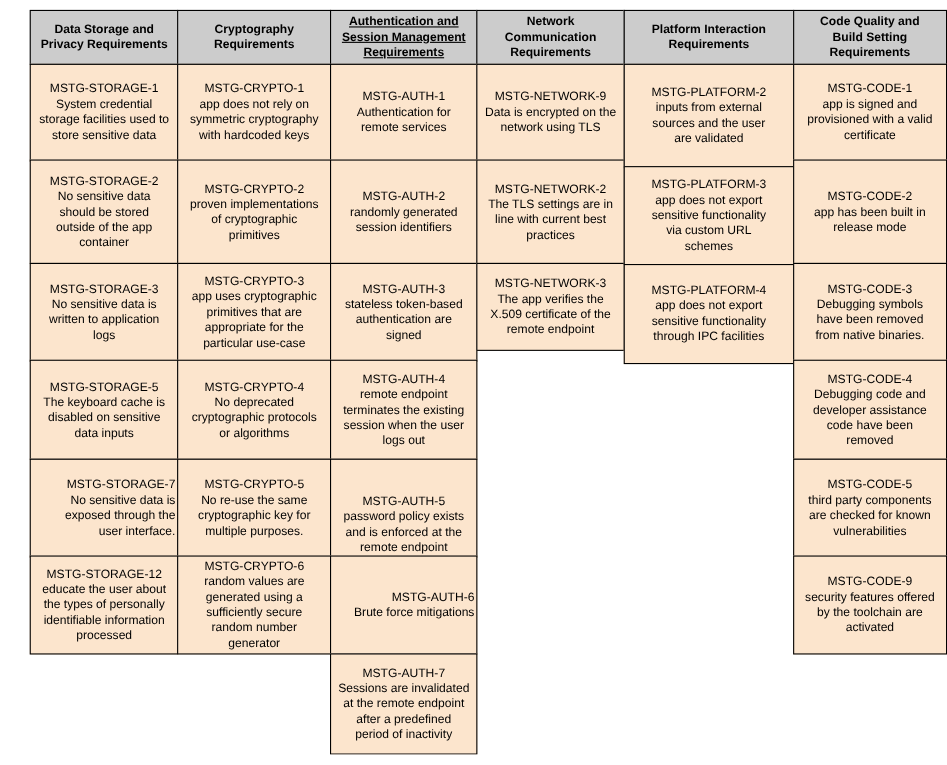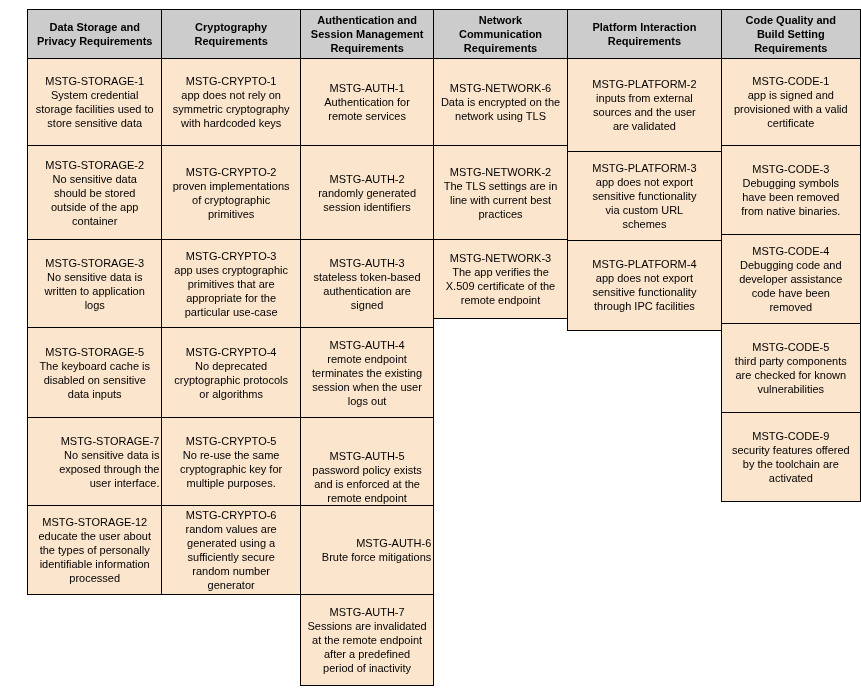--- a/index.html
+++ b/index.html
@@ -99,21 +99,21 @@
 cryptographic key for
 multiple purposes.</div></div>
       <div class="cell" style="height: 90px;"><div class="cell-inner">MSTG-CRYPTO-6
 random values are
 generated using a
 sufficiently secure
 random number
 generator</div></div>
     </div>
     <div class="column" style="width: 135px;">
-      <div class="cell header" style="height: 50px;"><div class="cell-inner">Authentication and
+      <div class="cell header" style="height: 50px; text-decoration: underline;"><div class="cell-inner">Authentication and
 Session Management
 Requirements</div></div>
       <div class="cell" style="height: 89px; text-align: center;"><div class="cell-inner">MSTG-AUTH-1
 Authentication for
 remote services</div></div>
       <div class="cell" style="height: 95px;"><div class="cell-inner">MSTG-AUTH-2
 randomly generated
 session identifiers</div></div>
       <div class="cell" style="height: 90px;"><div class="cell-inner">MSTG-AUTH-3
 stateless token-based
@@ -133,21 +133,21 @@
       <div class="cell" style="height: 92px;"><div class="cell-inner">MSTG-AUTH-7
 Sessions are invalidated
 at the remote endpoint
 after a predefined
 period of inactivity</div></div>
     </div>
     <div class="column" style="width: 136px;">
       <div class="cell header" style="height: 50px;"><div class="cell-inner">Network
 Communication
 Requirements</div></div>
-      <div class="cell" style="height: 89px;"><div class="cell-inner">MSTG-NETWORK-6
+      <div class="cell" style="height: 89px;"><div class="cell-inner">MSTG-NETWORK-9
 Data is encrypted on the
 network using TLS</div></div>
       <div class="cell" style="height: 95px;"><div class="cell-inner">MSTG-NETWORK-2
 The TLS settings are in
 line with current best
 practices</div></div>
       <div class="cell" style="height: 80px;"><div class="cell-inner">MSTG-NETWORK-3
 The app verifies the
 X.509 certificate of the
 remote endpoint</div></div>
@@ -170,20 +170,23 @@
 through IPC facilities</div></div>
     </div>
     <div class="column" style="width: 141px;">
       <div class="cell header" style="height: 50px;"><div class="cell-inner">Code Quality and
 Build Setting
 Requirements</div></div>
       <div class="cell" style="height: 89px;"><div class="cell-inner">MSTG-CODE-1
 app is signed and
 provisioned with a valid
 certificate</div></div>
+      <div class="cell" style="height: 95px;"><div class="cell-inner">MSTG-CODE-2
+app has been built in
+release mode</div></div>
       <div class="cell" style="height: 90px;"><div class="cell-inner">MSTG-CODE-3
 Debugging symbols
 have been removed
 from native binaries.</div></div>
       <div class="cell" style="height: 91px;"><div class="cell-inner">MSTG-CODE-4
 Debugging code and
 developer assistance
 code have been
 removed</div></div>
       <div class="cell" style="height: 90px;"><div class="cell-inner">MSTG-CODE-5

